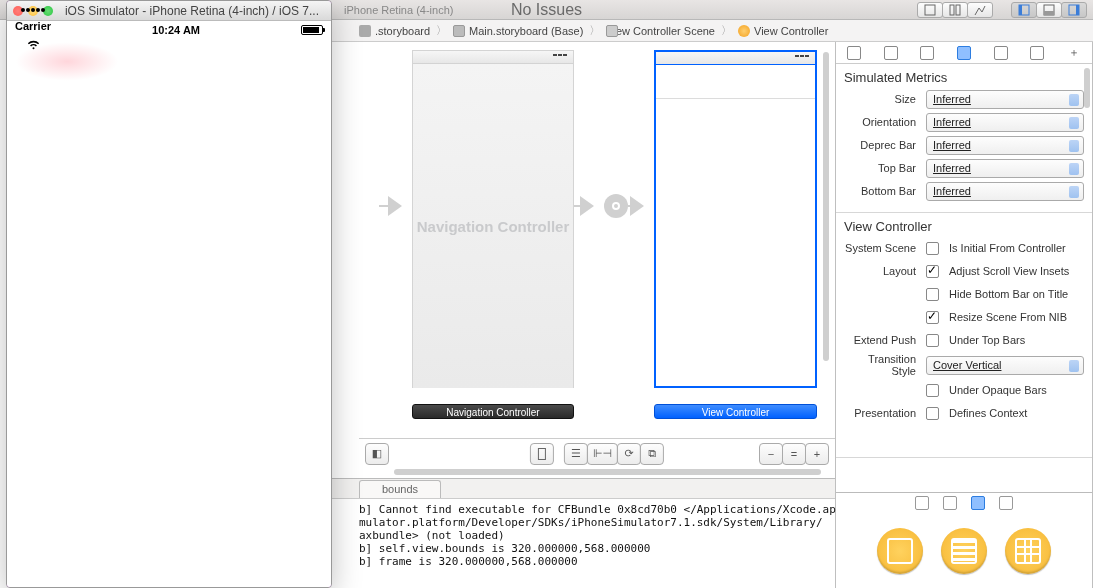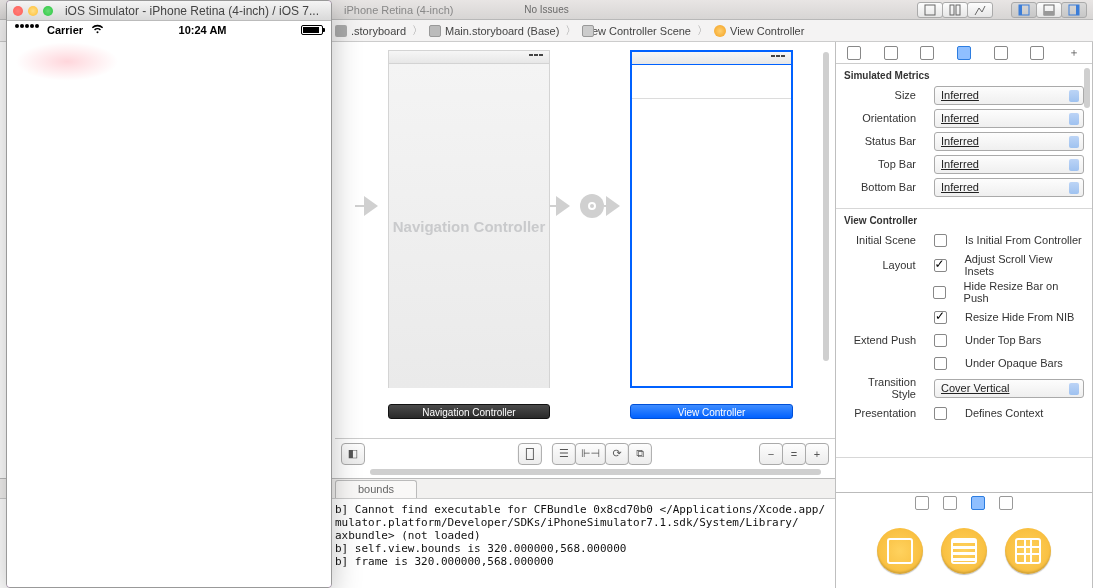--- a/index.html
+++ b/index.html
@@ -3,21 +3,21 @@
 <meta charset="utf-8">
 <style>
   * { box-sizing: border-box; margin:0; padding:0; font-family: "Lucida Grande","Helvetica Neue",Arial,sans-serif; font-size:11px; }
   html,body{width:1093px;height:588px;overflow:hidden;background:#fff;}
   
   
   .app{position:relative;width:1093px;height:588px;}
   .top-toolbar{position:absolute;left:0;right:0;top:0;height:20px;
     background:linear-gradient(#e8e5e4,#d7d5d4);border-bottom:1px solid #b8b8b8;
     display:flex;align-items:center;justify-content:space-between;padding:0 6px;color:#555;}
-  .top-center{position:absolute;left:0;right:0;text-align:center;font-size:10px;color:#6a6a6a;}
+  .top-center{position:absolute;left:0;right:0;text-align:center;font-size:16px;color:#6a6a6a;}
   .top-right{display:flex;gap:4px;margin-left:auto;position:relative;}
   .tb-group{display:flex;gap:0;}
   .tb-btn{width:26px;height:16px;border:1px solid #aaa;background:linear-gradient(#fdfdfd,#e6e6e6);
     border-radius:3px;display:flex;align-items:center;justify-content:center;color:#666;font-size:10px;}
   .tb-btn+ .tb-btn{margin-left:-1px;}
   .tb-btn.active{background:linear-gradient(#d9d9d9,#c7c7c7);}
   .tb-btn svg{width:12px;height:12px;}
 
   
   .sim-window{position:absolute;left:6px;top:0;width:326px;height:588px;background:#f0abfc;
@@ -26,31 +26,31 @@
     display:flex;align-items:center;padding:0 6px;gap:6px;}
   .traffic{display:flex;gap:5px;}
   .tl{width:10px;height:10px;border-radius:50%;}
   .tl.r{background:radial-gradient(#ff7e79,#ff5f57);}
   .tl.y{background:radial-gradient(#ffe08a,#ffbd2e);}
   .tl.g{background:radial-gradient(#6ada76,#28c940);}
   .sim-title{font-size:12px;color:#444;white-space:nowrap;overflow:hidden;text-overflow:ellipsis;flex:1;text-align:center;}
   .sim-screen{position:relative;background:#fff;height:calc(100% - 20px);}
   .status-bar{height:18px;display:flex;align-items:center;justify-content:space-between;
     padding:0 8px;font-size:11px;font-weight:600;color:#000;}
-  .sb-left{display:flex;gap:8px;}
+  .sb-left{display:flex;align-items:center;gap:8px;flex-direction:column;}
   .dots{display:flex;gap:1px;}
   .dots i{width:4px;height:4px;border-radius:50%;background:#000;display:block;}
   .bat{width:22px;height:10px;border:1px solid #000;border-radius:2px;position:relative;}
   .bat::before{content:"";position:absolute;left:1px;top:1px;bottom:1px;right:3px;background:#000;}
   .bat::after{content:"";position:absolute;right:-3px;top:2px;width:2px;height:4px;background:#000;border-radius:0 1px 1px 0;}
   .sim-pink{position:absolute;left:0;top:18px;width:120px;height:45px;
     background:radial-gradient(closest-side,rgba(255,180,190,.55),rgba(255,200,205,0) 85%);pointer-events:none;}
 
   
-  .ide{position:absolute;left:0;top:20px;right:0;bottom:0;display:flex;flex-direction:column;}
+  .ide{position:absolute;left:0;top:20px;right:0;bottom:0;display:flex;flex-direction:column;padding-left:24px;}
 
   .breadcrumb{height:22px;border-bottom:1px solid #ccc;background:#f4f3f3;display:flex;align-items:center;
     padding-left:335px;gap:6px;color:#444;}
   .bc-item{display:flex;align-items:center;gap:4px;font-size:11px;white-space:nowrap;}
   .bc-sep{color:#999;}
   .bc-ic{width:12px;height:12px;border-radius:2px;display:inline-block;}
   .bc-ic.story{background:#aaa;}
   .bc-ic.file{background:#bbb;border:1px solid #999;position:relative;}
   .bc-ic.scene{background:#ccc;border:1px solid #999;}
   .bc-ic.vc{background:radial-gradient(#ffcf6f,#f3a01f);border-radius:50%;}
@@ -112,22 +112,22 @@
 
   
   .inspector{width:257px;background:#fff;display:flex;flex-direction:column;border-right:1px solid #bfbfbf;}
   .insp-icons{height:22px;border-bottom:1px solid #ccc;display:flex;justify-content:space-between;align-items:center;padding:0 6px;}
   .insp-icons .sq-btn{width:22px;height:18px;border:none;background:none;}
   .insp-icons .ic{width:14px;height:14px;border:1px solid #888;border-radius:2px;}
   .insp-icons .sel .ic{background:#8fbfff;border-color:#2d7de0;}
 
   .insp-scroll{flex:1;overflow:hidden;position:relative;}
   .panel-section{border-bottom:1px solid #d7d7d7;padding:6px 8px 8px;}
-  .sec-title{font-weight:700;color:#333;font-size:10px;margin-bottom:4px;}
-  .row{display:flex;align-items:center;margin:3px 0;min-height:20px;gap:18px;}
+  .sec-title{font-weight:400;color:#333;font-size:13px;margin-bottom:4px;}
+  .row{display:flex;align-items:center;margin:3px 0;min-height:20px;gap:10px;}
   .row label{width:72px;text-align:right;color:#333;font-size:11px;}
   .sel-box{flex:1;height:19px;border:1px solid #aaa;border-radius:3px;background:linear-gradient(#fdfdfd,#efefef);
     display:flex;align-items:center;padding:0 6px;position:relative;color:#222;text-decoration:underline;}
   .sel-box::after{content:"";position:absolute;right:4px;top:3px;width:10px;height:12px;
     background:linear-gradient(#bcd4f6,#9fc2f0);border-radius:2px;}
   .tx-box{flex:1;height:19px;border:1px solid #aaa;border-radius:3px;background:#fff;padding:0 4px;}
   .ck{width:13px;height:13px;border:1px solid #888;border-radius:2px;background:#fff;position:relative;flex:none;}
   .ck.checked::after{content:"✓";position:absolute;left:0;top:-3px;font-size:12px;color:#000;}
   .ck-label{color:#333;}
 
@@ -344,71 +344,71 @@
             <div class="sec-title">Simulated Metrics</div>
             <div class="row">
                 <label>Size</label>
                 <div class="sel-box">Inferred</div>
               </div>
             <div class="row">
                 <label>Orientation</label>
                 <div class="sel-box">Inferred</div>
               </div>
             <div class="row">
-                <label>Status Bar</label>
+                <label>Deprec Bar</label>
                 <div class="sel-box">Inferred</div>
               </div>
             <div class="row">
                 <label>Top Bar</label>
                 <div class="sel-box">Inferred</div>
               </div>
             <div class="row">
                 <label>Bottom Bar</label>
                 <div class="sel-box">Inferred</div>
               </div>
           </div>
 
           <div class="panel-section">
             <div class="sec-title">View Controller</div>
             <div class="row">
-                <label>Initial Scene</label>
+                <label>System Scene</label>
                 <span class="ck"></span>
                 <span class="ck-label">Is Initial From Controller</span>
               </div>
 
             <div class="row">
                 <label>Layout</label>
                 <span class="ck checked"></span>
                 <span class="ck-label">Adjust Scroll View Insets</span>
               </div>
             <div class="row">
                 <label></label>
                 <span class="ck"></span>
-                <span class="ck-label">Hide Resize Bar on Push</span>
+                <span class="ck-label">Hide Bottom Bar on Title</span>
               </div>
             <div class="row">
                 <label></label>
                 <span class="ck checked"></span>
-                <span class="ck-label">Resize Hide From NIB</span>
+                <span class="ck-label">Resize Scene From NIB</span>
               </div>
 
             <div class="row">
                 <label>Extend Push</label>
                 <span class="ck"></span>
                 <span class="ck-label">Under Top Bars</span>
               </div>
             <div class="row">
+                <label>Transition Style</label>
+                <div class="sel-box">Cover Vertical</div>
+              </div>
+
+            <div class="row">
                 <label></label>
                 <span class="ck"></span>
                 <span class="ck-label">Under Opaque Bars</span>
-              </div>
-
-            <div class="row">
-                <label>Transition Style</label>
-                <div class="sel-box">Cover Vertical</div>
               </div>
             <div class="row">
                 <label>Presentation</label>
                 <span class="ck"></span>
                 <span class="ck-label">Defines Context</span>
               </div>
             <div class="row">
                 <label></label>
               </div>
 

